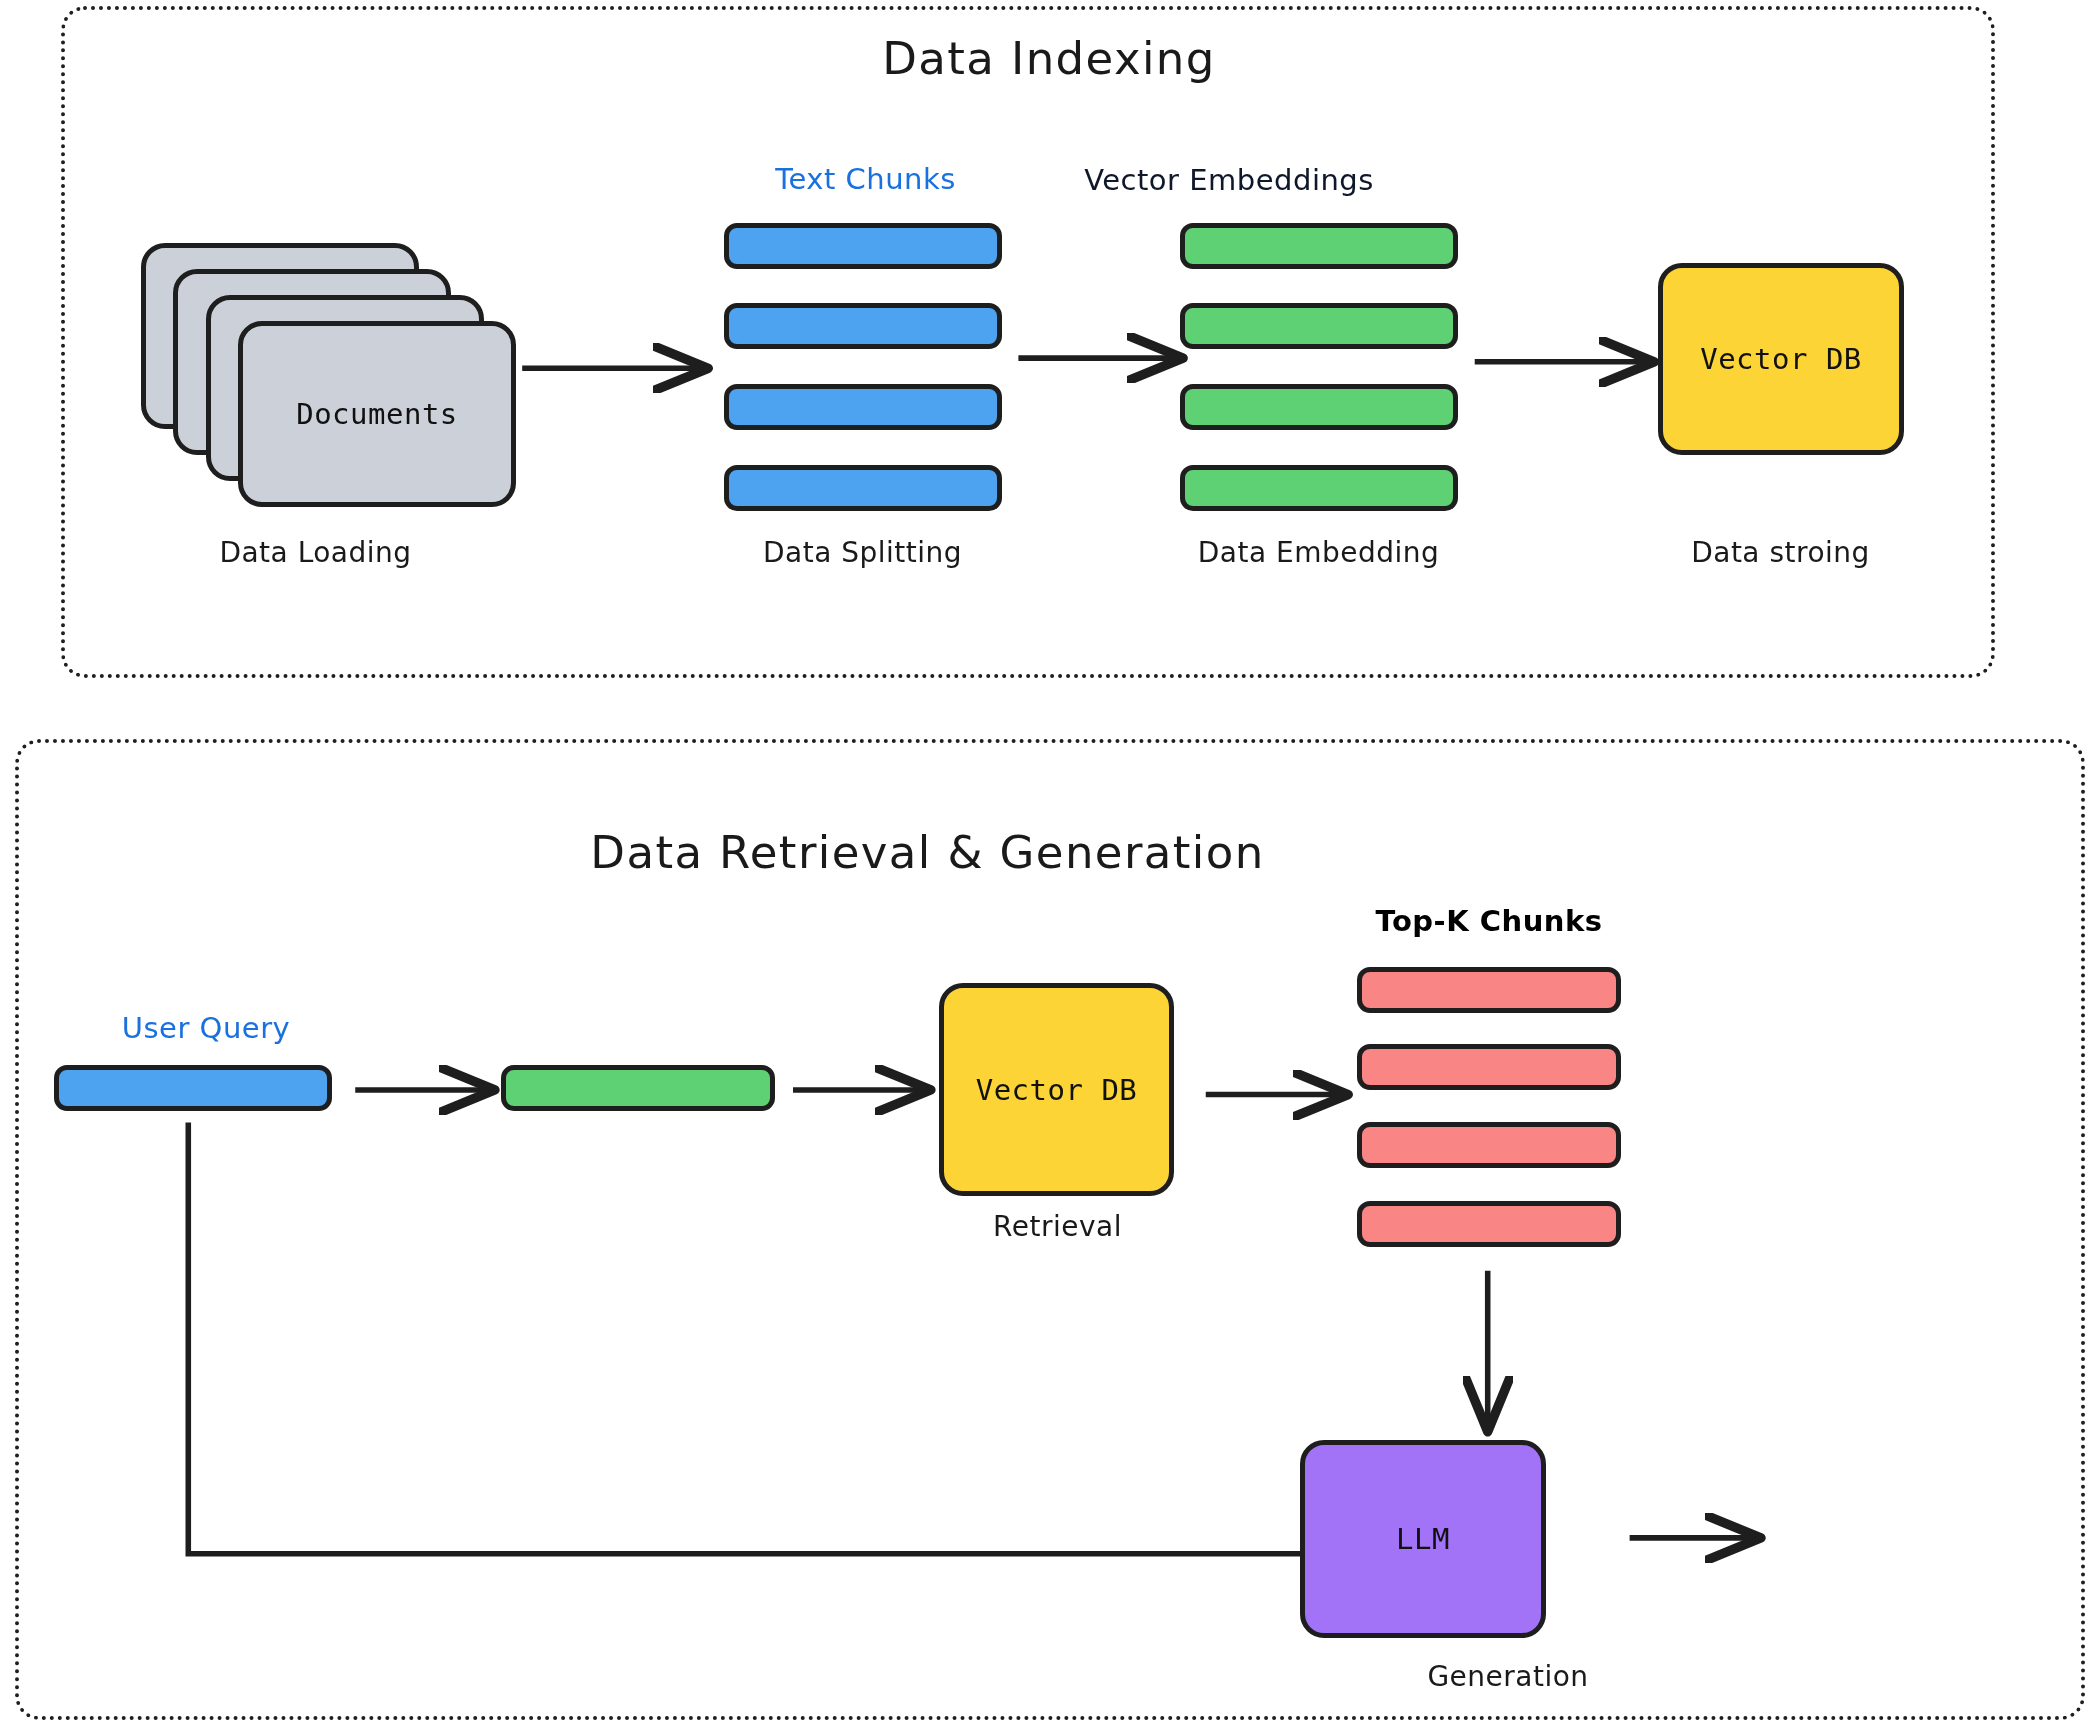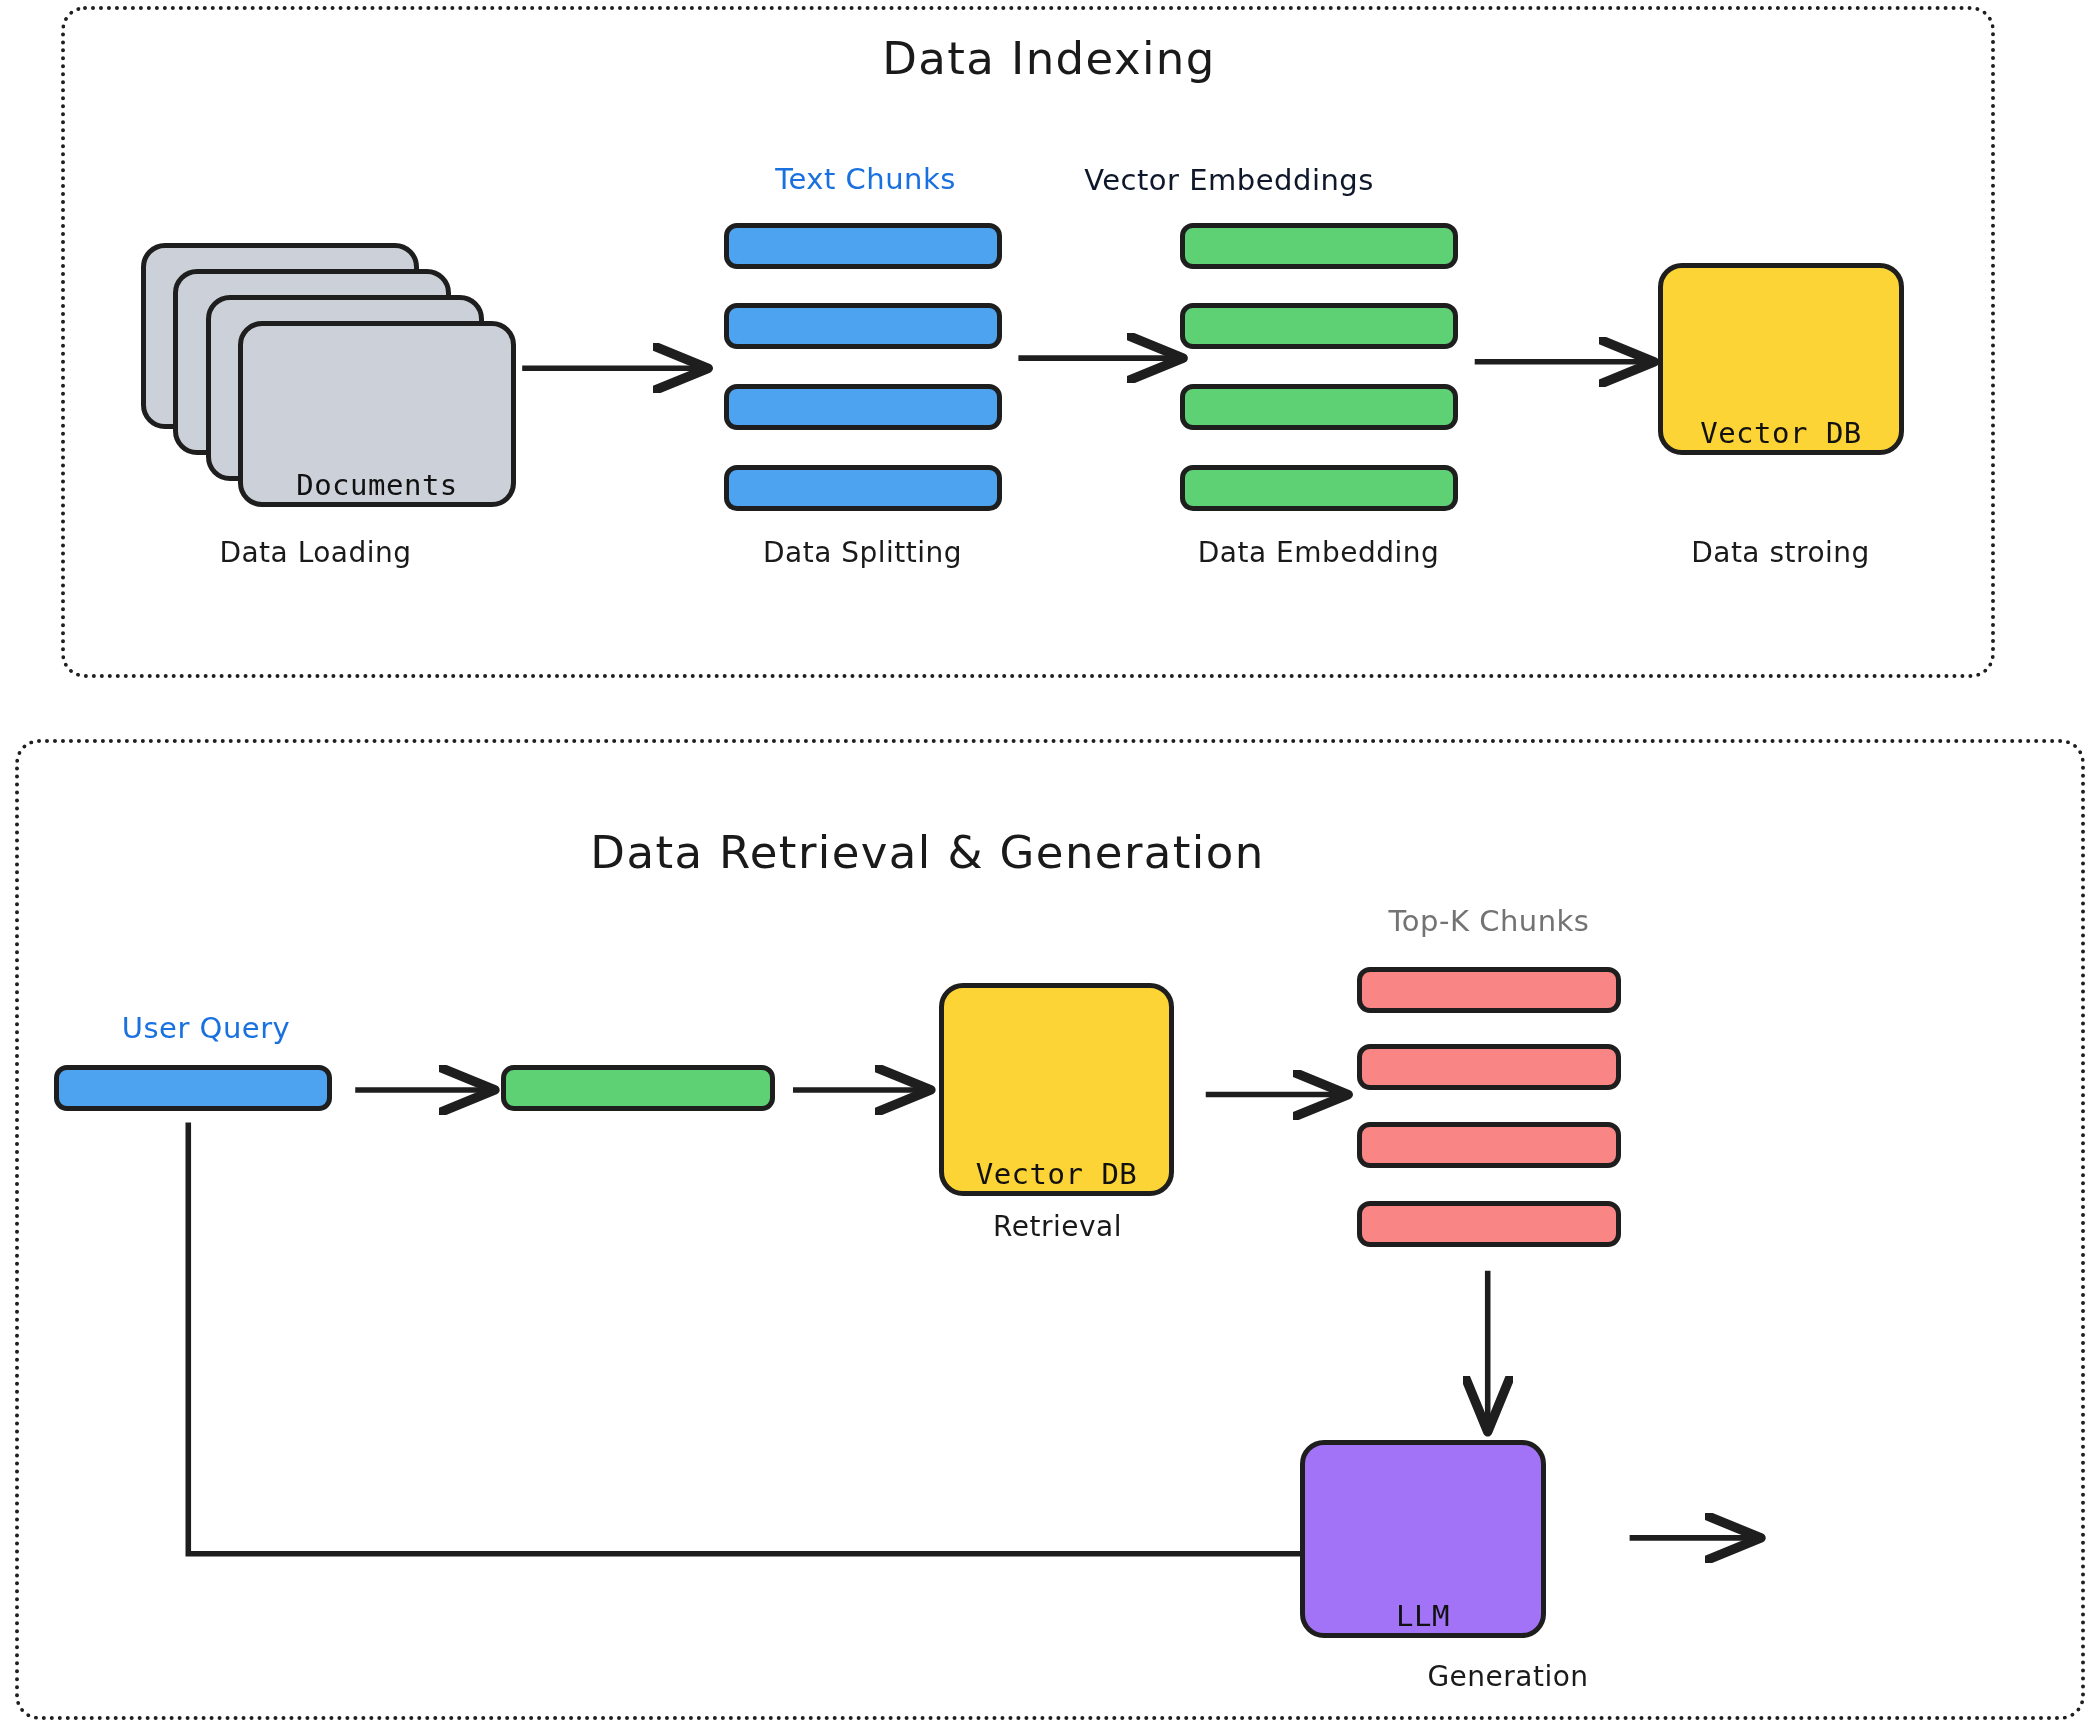--- a/index.html
+++ b/index.html
@@ -61,21 +61,21 @@
   #title-retrieval {
     left: 0;
     top: 826px;
     width: 1855px;
   }
   .node {
     position: absolute;
     box-sizing: border-box;
     border: 5.6px solid #1e1e1e;
     display: flex;
-    align-items: flex-end;
+    align-items: center;
     justify-content: center;
     font-family: "DejaVu Sans Mono", monospace;
     font-size: 29px;
     color: #111111;
     letter-spacing: 0.5px;
     white-space: nowrap;
   }
   .doc-card {
     border-radius: 24px;
     background: #ccd1d9;
@@ -105,21 +105,21 @@
   .grouplabel {
     position: absolute;
     font-family: "DejaVu Sans", sans-serif;
     font-size: 29px;
     letter-spacing: 0.5px;
     white-space: nowrap;
     text-align: center;
   }
   .lbl-blue  { color: #1971e0; }
   .lbl-green { color: #0f172a; }
-  .lbl-red   { color: #737373; }
+  .lbl-red   { color: #000000; font-weight: bold; }
 </style>
 </head>
 <body>
 
 <div class="canvas">
 
   <div class="panel" id="panel-indexing"></div>
   <div class="panel" id="panel-retrieval"></div>
 
   <div class="panel-title" id="title-retrieval">Data Retrieval &amp; Generation</div>

